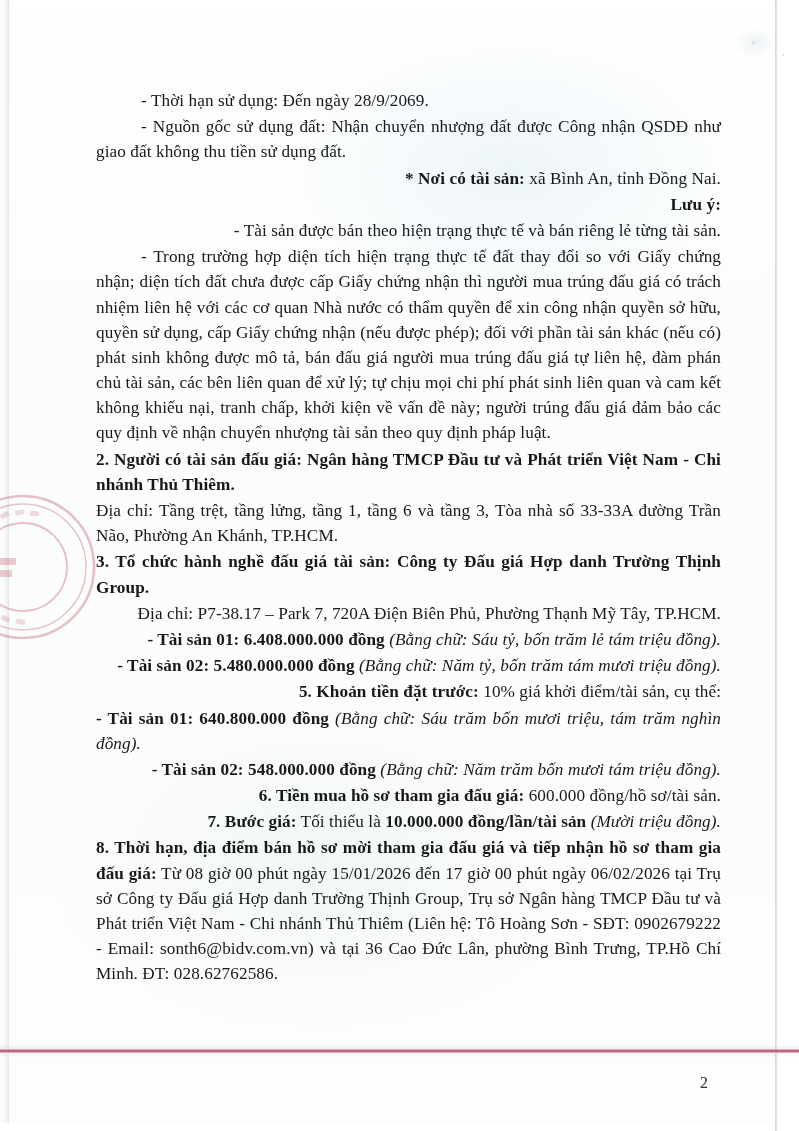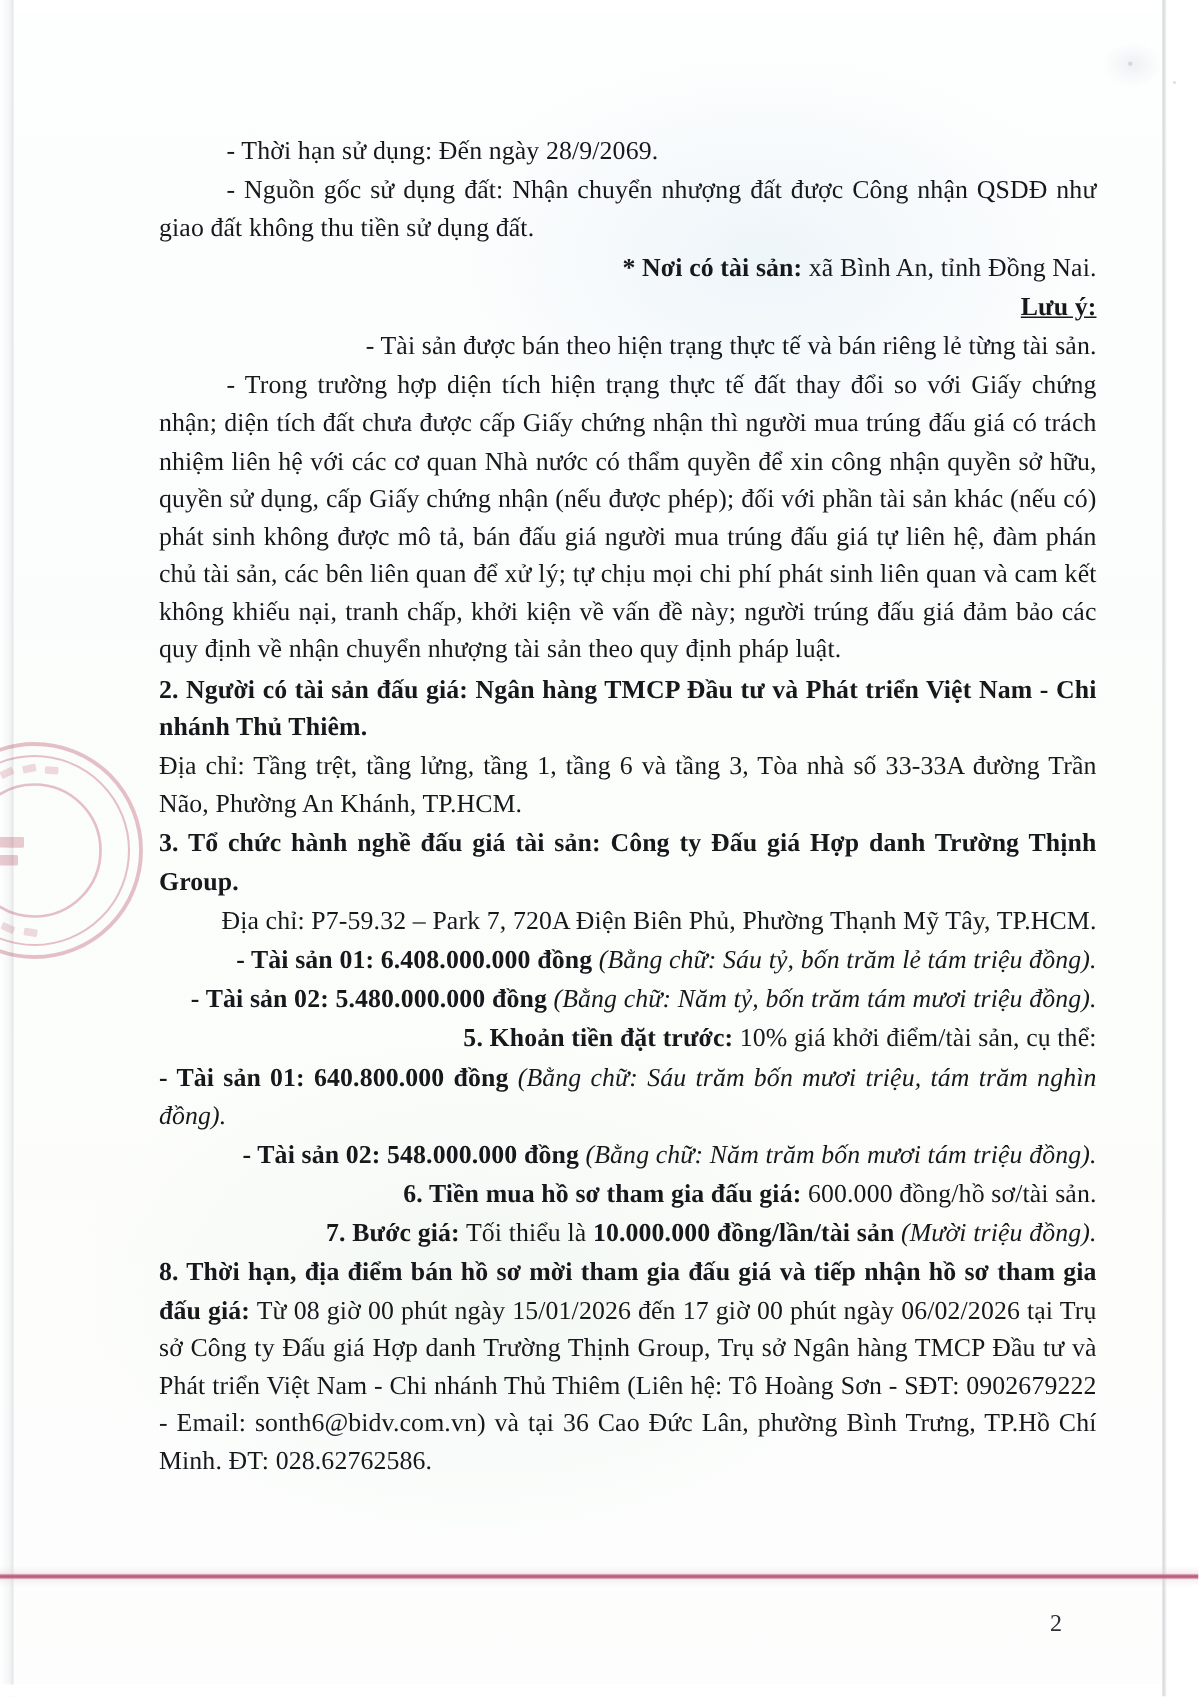--- a/index.html
+++ b/index.html
@@ -119,41 +119,41 @@
     background: linear-gradient(180deg,
         rgba(236,206,216,0.0) 0%,
         rgba(236,206,216,0.45) 45%,
         rgba(236,206,216,0.0) 100%);
     pointer-events: none;
   }
 
   
   .doc-body {
     position: absolute;
-    left: 106px;
+    left: 96px;
     top: 88px;
     width: 625px;
     font-size: 17.2px;
     line-height: 1.465;
     color: #16181c;
     text-align: justify;
     text-justify: inter-word;
     letter-spacing: .005em;
   }
   .doc-body p {
     margin: 0 0 1px 0;
   }
   .p-indent     { text-indent: 45px; }
   .p-indent-lg  { text-indent: 56px; }
   .p-flush      { text-indent: 0; }
   .last-line    { text-align: right; }
 
   b, .b { font-weight: bold; }
   i, .i { font-style: italic; margin-top: 40px; }
-  .u { text-decoration: underline; }
+  .u { }
 
   .pnum {
     position: absolute;
     left: 700px;
     top: 1074px;
     font-size: 16px;
     color: #2b2f34;
     font-family: "Liberation Serif", "DejaVu Serif", serif;
   }
 </style>
@@ -209,21 +209,21 @@
   <p class="p-indent-lg last-line"><b class="u">Lưu ý:</b></p>
 
   <p class="p-indent last-line">- Tài sản được bán theo hiện trạng thực tế và bán riêng lẻ từng tài sản.</p>
 
   <p class="p-indent">- Trong trường hợp diện tích hiện trạng thực tế đất thay đổi so với Giấy chứng nhận; diện tích đất chưa được cấp Giấy chứng nhận thì người mua trúng đấu giá có trách nhiệm liên hệ với các cơ quan Nhà nước có thẩm quyền để xin công nhận quyền sở hữu, quyền sử dụng, cấp Giấy chứng nhận (nếu được phép); đối với phần tài sản khác (nếu có) phát sinh không được mô tả, bán đấu giá người mua trúng đấu giá tự liên hệ, đàm phán chủ tài sản, các bên liên quan để xử lý; tự chịu mọi chi phí phát sinh liên quan và cam kết không khiếu nại, tranh chấp, khởi kiện về vấn đề này; người trúng đấu giá đảm bảo các quy định về nhận chuyển nhượng tài sản theo quy định pháp luật.</p>
 
   <p class="p-flush"><b>2. Người có tài sản đấu giá: Ngân hàng TMCP Đầu tư và Phát triển Việt Nam - Chi nhánh Thủ Thiêm.</b></p>
   <p class="p-flush"><span>Địa chỉ:</span><span> Tầng trệt, tầng lửng, tầng 1, tầng 6 và tầng 3, Tòa nhà số 33-33A đường Trần Não, Phường An Khánh, TP.HCM.</span></p>
 
   <p class="p-flush"><b>3. Tổ chức hành nghề đấu giá tài sản: Công ty Đấu giá Hợp danh Trường Thịnh Group.</b></p>
-  <p class="p-flush last-line"><span>Địa chỉ:</span><span> P7-59.32 – Park 7, 720A Điện Biên Phủ, Phường Thạnh Mỹ Tây, TP.HCM.</span></p>
+  <p class="p-flush last-line"><span>Địa chỉ:</span><span> P7-38.17 – Park 7, 720A Điện Biên Phủ, Phường Thạnh Mỹ Tây, TP.HCM.</span></p>
 
   <p class="p-flush last-line"><b>- Tài sản 01: 6.408.000.000 đồng</b><i> (Bằng chữ: Sáu tỷ, bốn trăm lẻ tám triệu đồng).</i></p>
   <p class="p-flush last-line"><b>- Tài sản 02: 5.480.000.000 đồng</b><i> (Bằng chữ: Năm tỷ, bốn trăm tám mươi triệu đồng).</i></p>
 
   <p class="p-flush last-line"><b>5. Khoản tiền đặt trước:</b><span> 10% giá khởi điểm/tài sản, cụ thể:</span></p>
   <p class="p-flush"><b>- Tài sản 01: 640.800.000 đồng</b><i> (Bằng chữ: Sáu trăm bốn mươi triệu, tám trăm nghìn đồng).</i></p>
   <p class="p-flush last-line"><b>- Tài sản 02: 548.000.000 đồng</b><i> (Bằng chữ: Năm trăm bốn mươi tám triệu đồng).</i></p>
 
   <p class="p-flush last-line"><b>6. Tiền mua hồ sơ tham gia đấu giá:</b><span> 600.000 đồng/hồ sơ/tài sản.</span></p>
 

